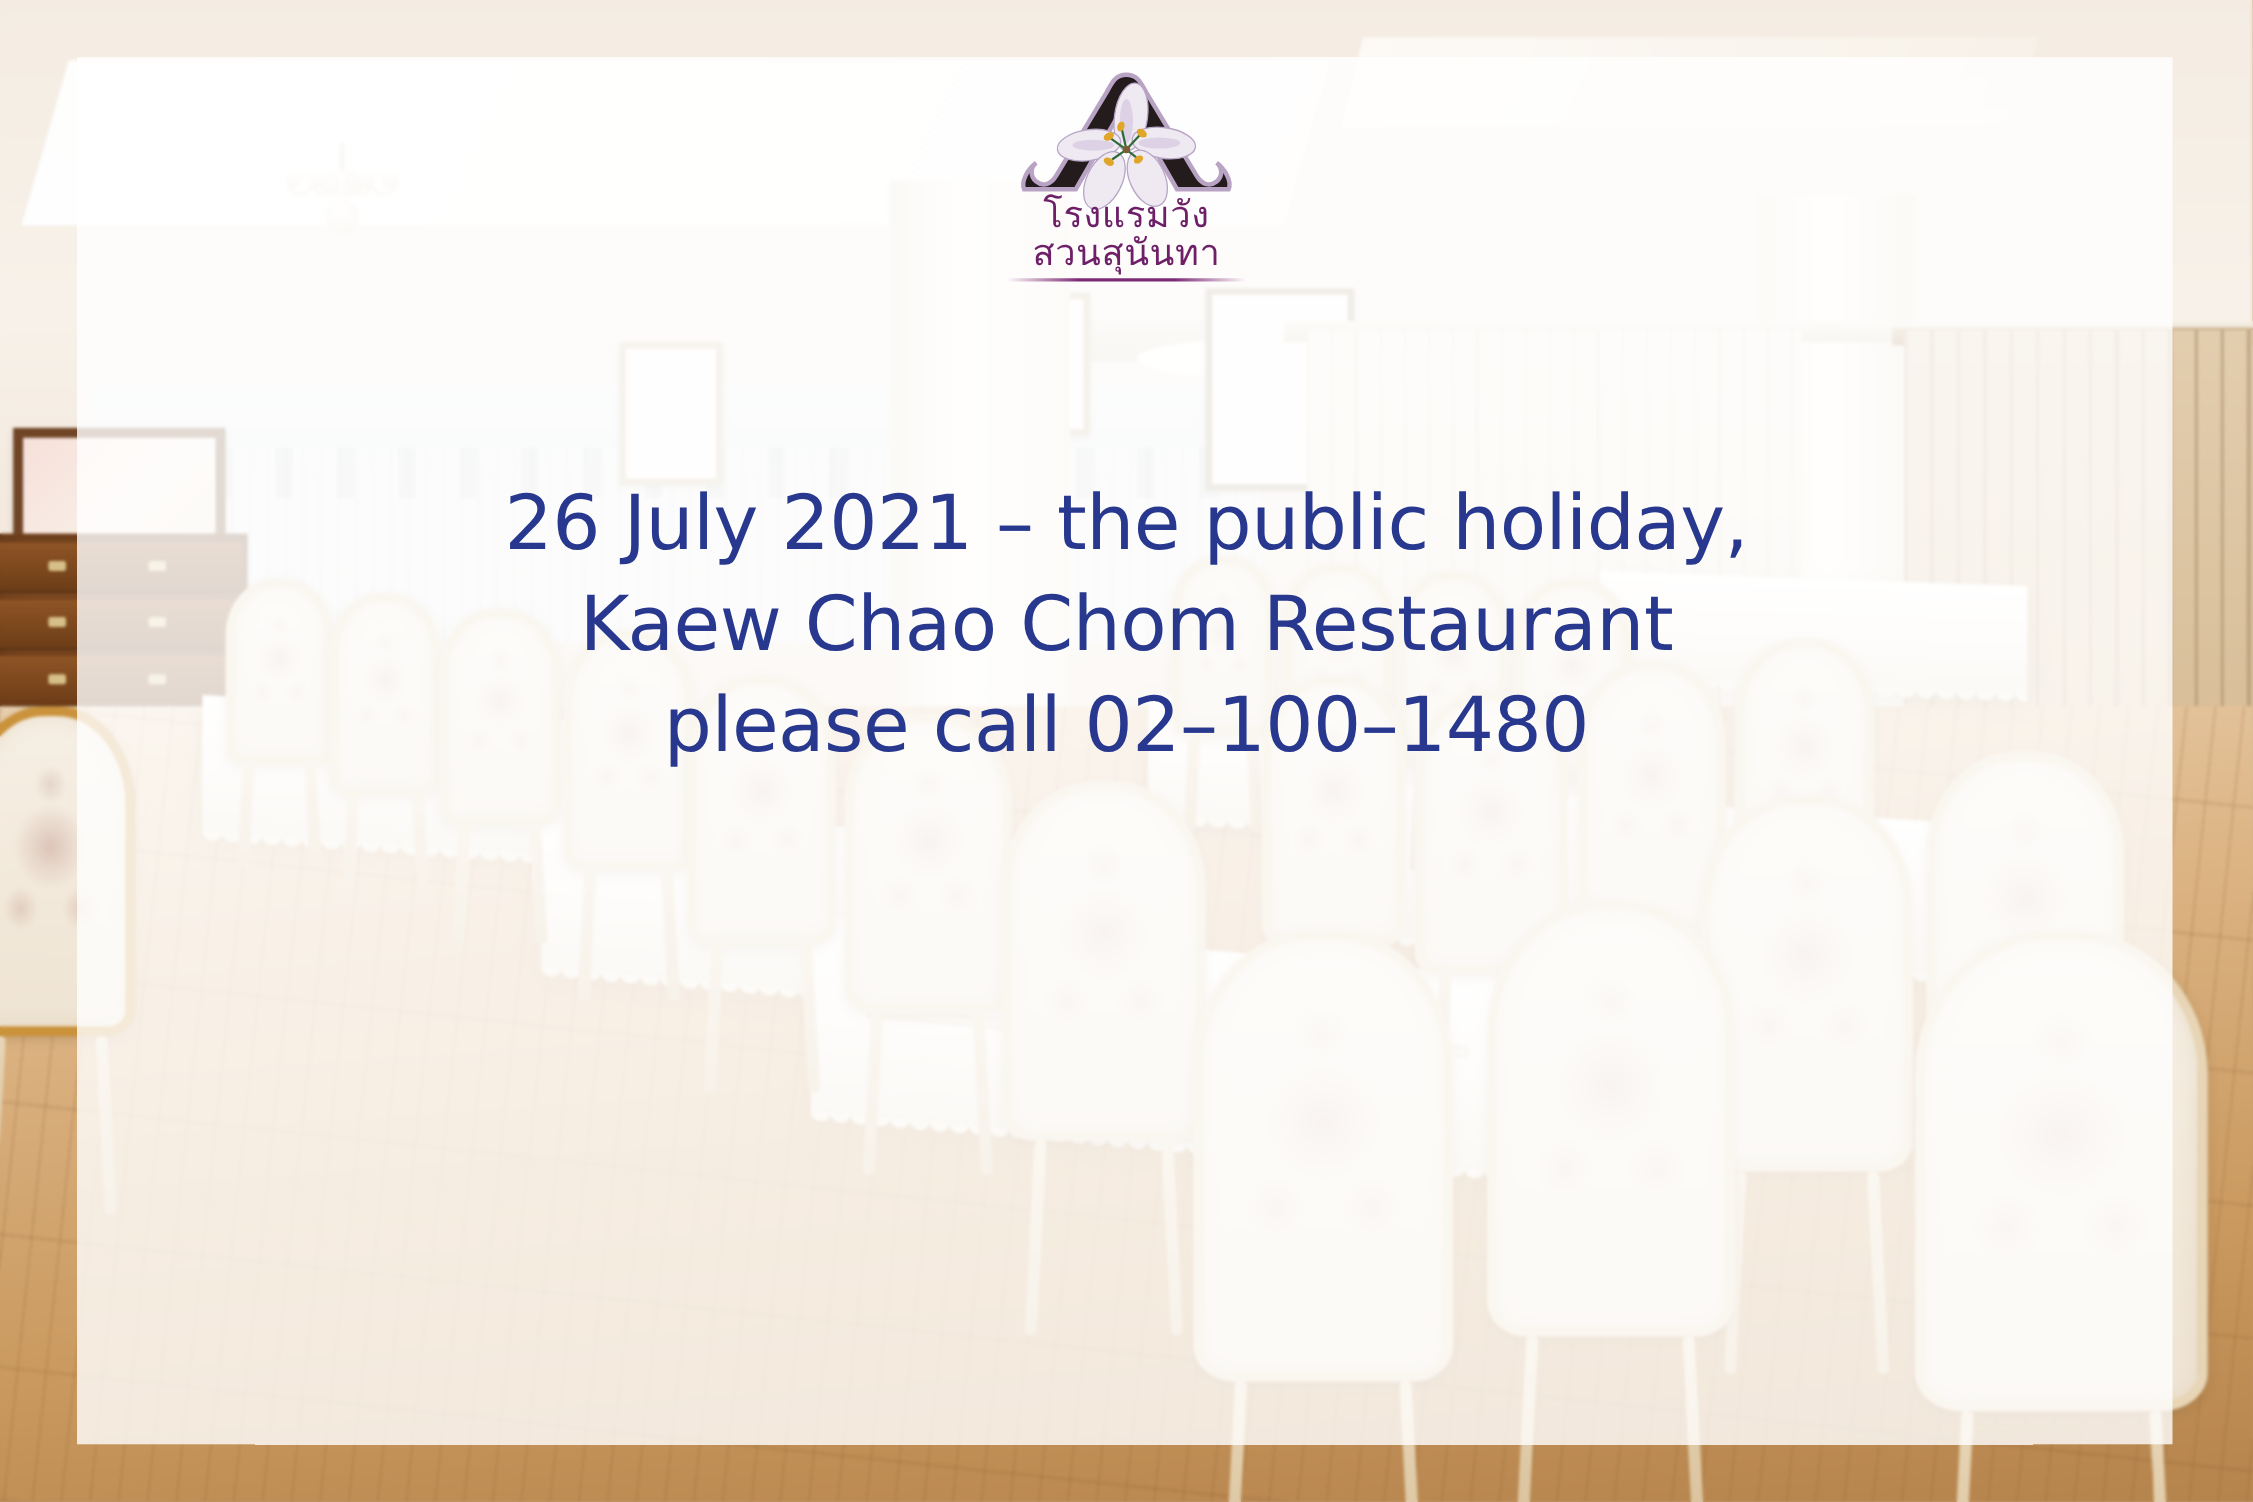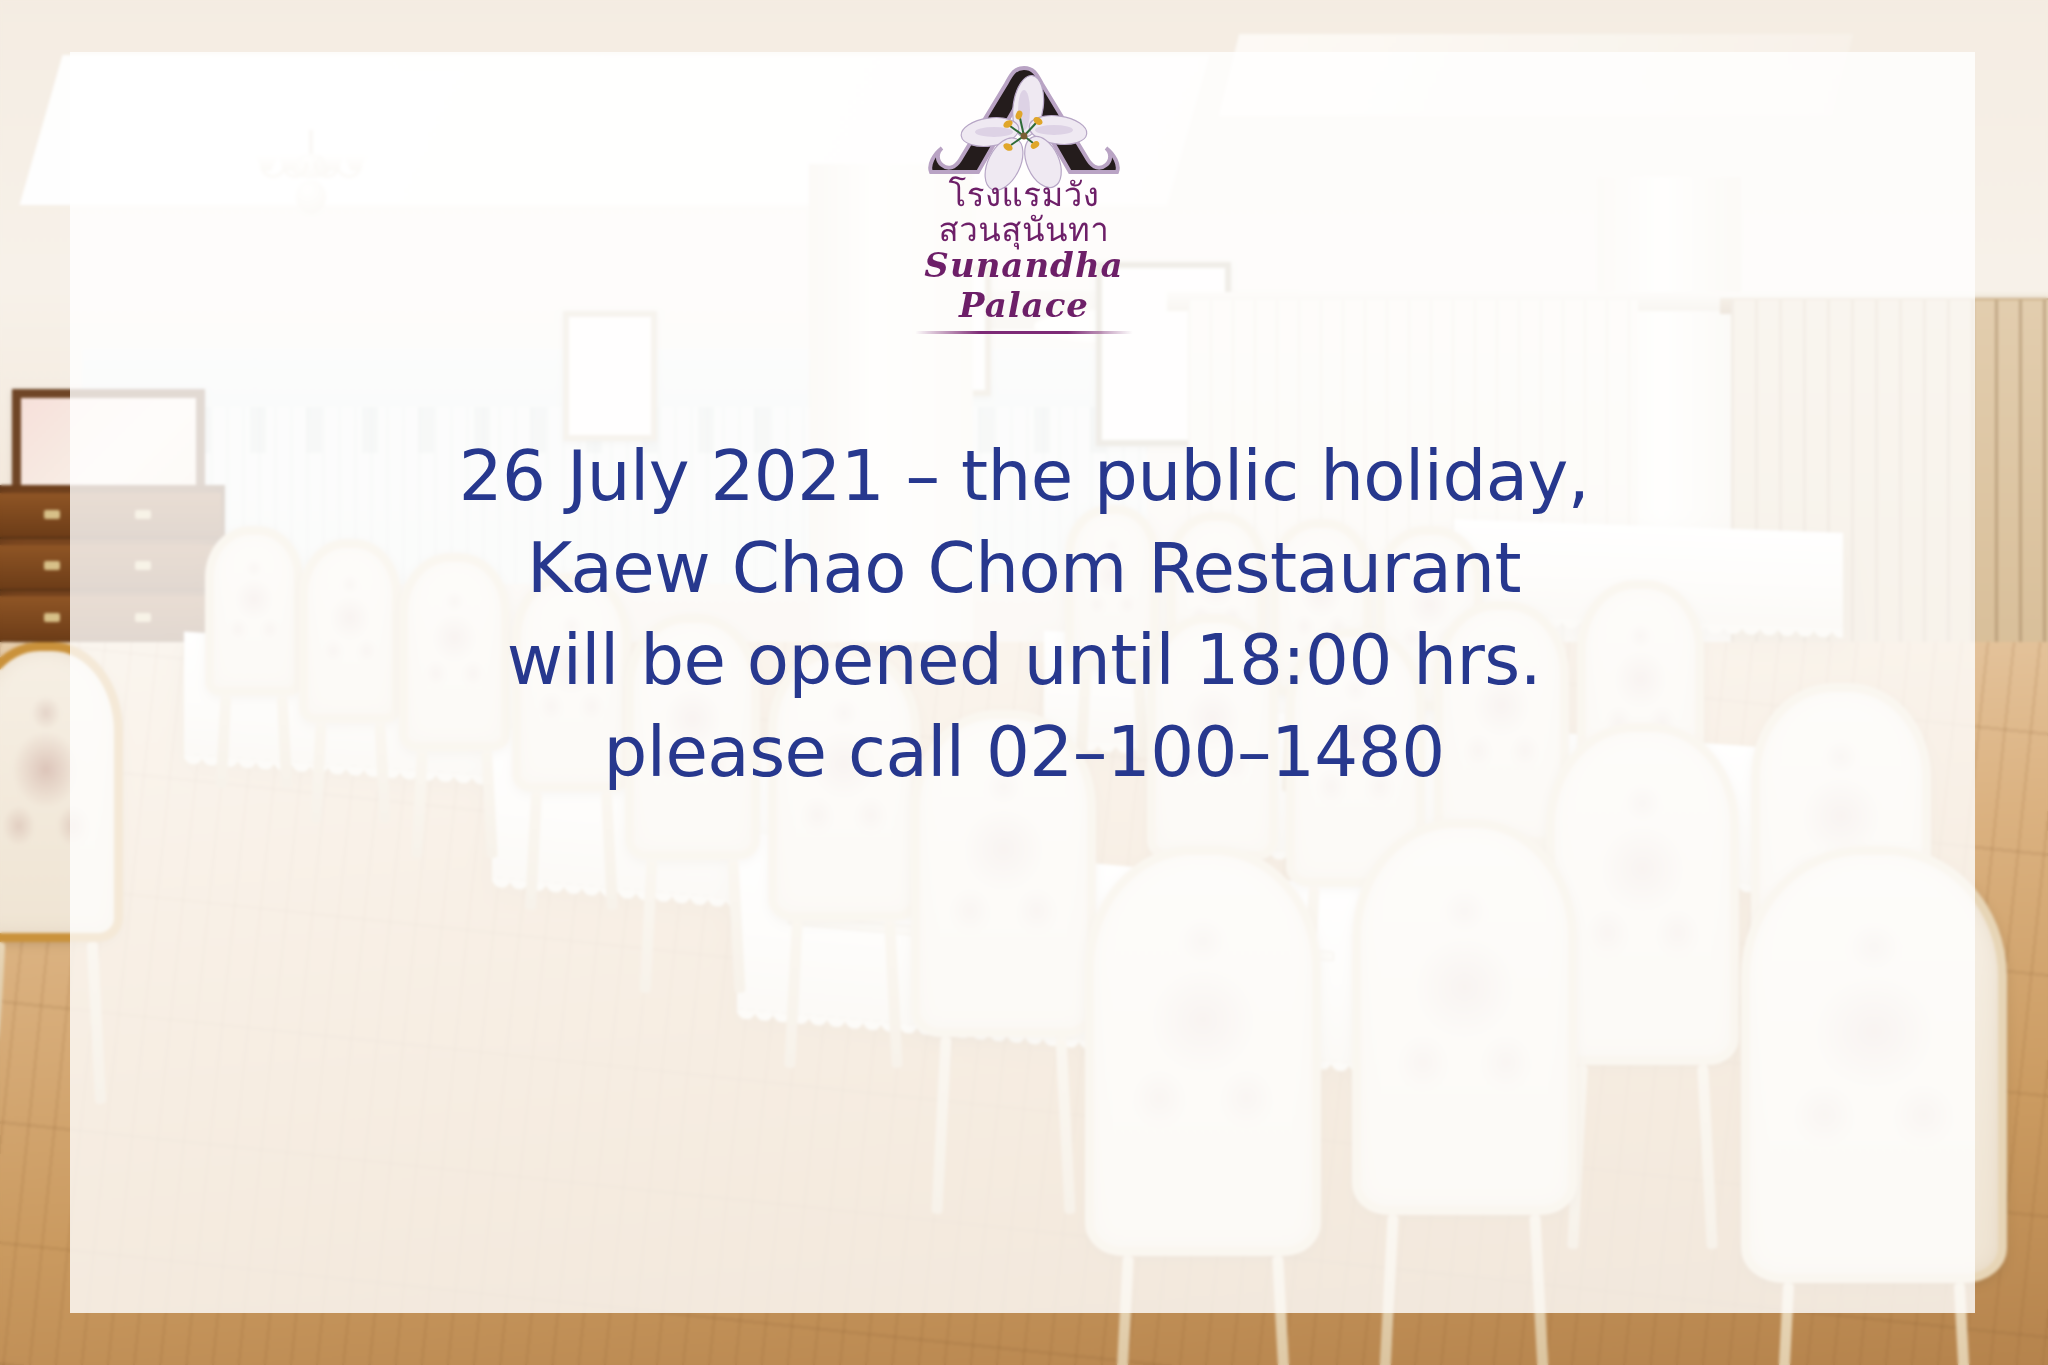--- a/index.html
+++ b/index.html
@@ -552,24 +552,22 @@
             <ellipse cx="-5" cy="-21" rx="4.6" ry="3.2" transform="rotate(-70 -5 -21)"></ellipse>
             <ellipse cx="14" cy="-15" rx="5" ry="3.4" transform="rotate(35 14 -15)"></ellipse>
             <ellipse cx="-16" cy="11" rx="5" ry="3.4" transform="rotate(30 -16 11)"></ellipse>
             <ellipse cx="11" cy="9" rx="4.6" ry="3.2" transform="rotate(-35 11 9)"></ellipse>
           </g>
           <circle cx="0" cy="0" r="3.4" fill="#7a5f33"></circle>
         </g>
       </svg>
     </div>
     <div class="logo-thai">โรงแรมวังสวนสุนันทา</div>
-    <div class="logo-latin">Sunandha Palace</div>
     <div class="logo-rule"></div>
   </div>
 
   <div class="message">
     <div class="line">26 July 2021 – the public holiday,</div>
     <div class="line">Kaew Chao Chom Restaurant</div>
-    <div class="line">will be opened until 18:00 hrs.</div>
     <div class="line">please call 02–100–1480</div>
   </div>
 
 </div>
 
 </body></html>

